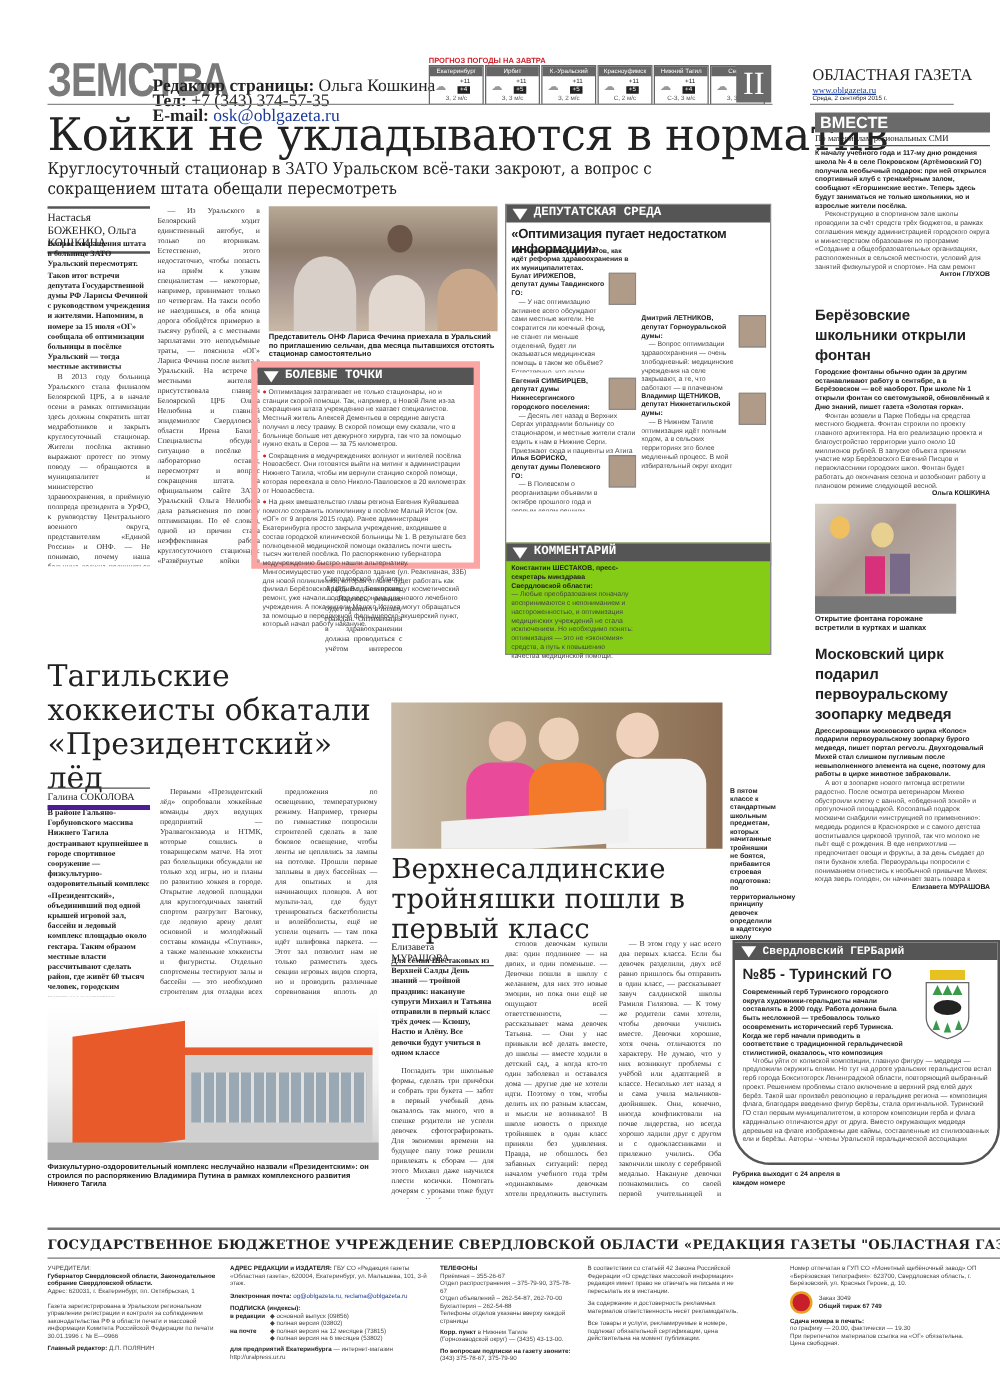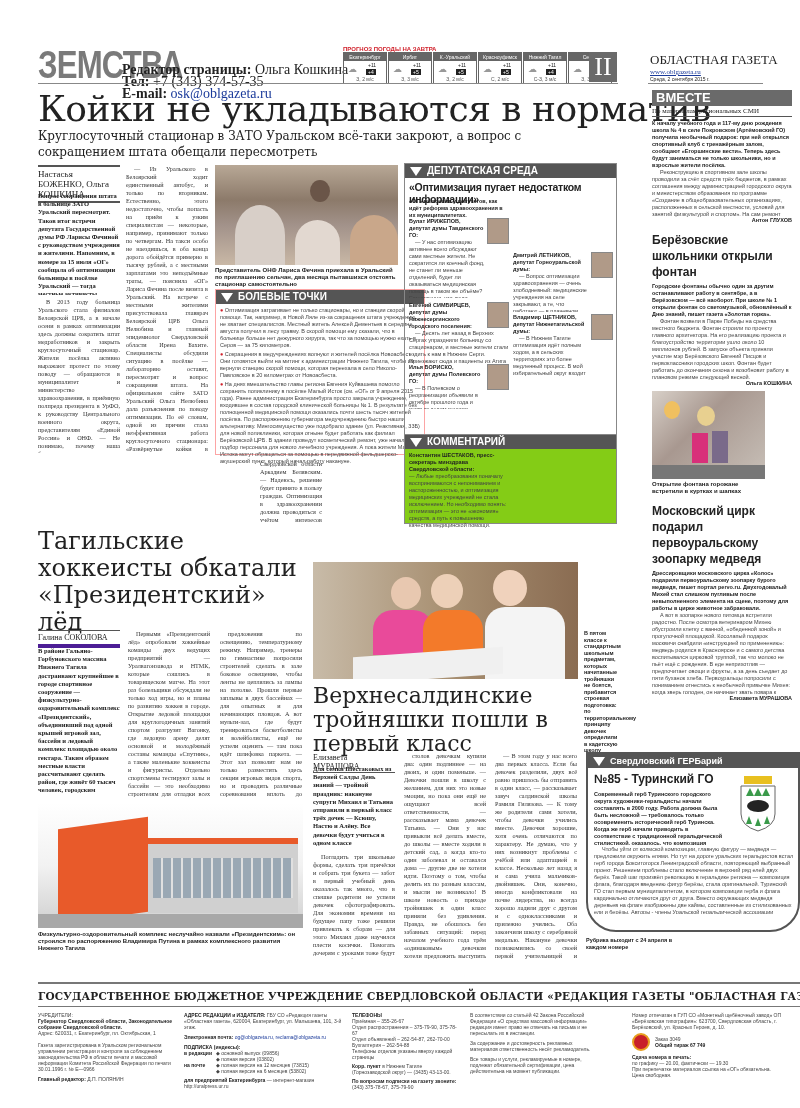--- a/index.html
+++ b/index.html
@@ -28,21 +28,21 @@
 .paper .url{font-size:7px;color:#1a3a9a;text-decoration:underline}
 .paper .date{font-family:"Liberation Sans",sans-serif;font-size:5px}
 
 .h1{left:38px;top:88px;font-size:36px;font-family:"DejaVu Serif",serif;letter-spacing:-0.5px;white-space:nowrap}
 .sub{left:38px;top:128px;font-size:13px;line-height:16px;width:580px;font-family:"DejaVu Serif",serif;transform:scaleX(0.92);transform-origin:left}
 .col-text{font-size:6.2px;line-height:8px;text-align:justify;color:#333;overflow:hidden}
 .col-bold{font-size:6.5px;line-height:8.2px;font-weight:bold;color:#222;overflow:hidden}
 .byline{font-size:9px;line-height:10px;border-top:2px solid #555;border-bottom:2px solid #555;padding:2px 0}
 .photo{background:#8a7a6e;overflow:hidden}
 .caption{font-family:"Liberation Sans",sans-serif;font-weight:bold;font-size:6px;line-height:7px}
-.box-head{background:#555;color:#fff;font-family:Liberation Sans, sans-serif;font-weight:bold;font-size:10px;height:14px;line-height:14px;padding-left:22px;position:relative}
+.box-head{background:#555;color:#fff;font-family:Liberation Mono, monospace;font-weight:bold;font-size:10px;height:14px;line-height:14px;padding-left:22px;position:relative}
 .box-head::before{content:"";position:absolute;left:5px;top:3px;border-left:6px solid transparent;border-right:6px solid transparent;border-top:9px solid #fff}
 .sidebar-title{font-family:"Liberation Sans",sans-serif;font-weight:bold;font-size:12px;line-height:16px}
 .small-sans{font-family:"Liberation Sans",sans-serif;font-size:5.5px;line-height:7px;color:#444;overflow:hidden}
 .small-sans-b{font-family:"Liberation Sans",sans-serif;font-size:5.5px;line-height:7px;font-weight:bold;color:#222;overflow:hidden}
 .h2{font-family:"DejaVu Serif",serif;font-size:21px;line-height:24px}
 .footer-title{left:38px;top:990px;font-family:"DejaVu Serif",serif;font-weight:bold;font-size:10.5px;white-space:nowrap;letter-spacing:0.2px}
 .foot{font-family:"Liberation Sans",sans-serif;font-size:5px;line-height:6px;color:#444}
 .foot b{color:#222}
 .foot a{color:#1a3a9a}
 .portrait{background:#b09a88;border:1px solid #888}
@@ -133,21 +133,21 @@
 <div class="abs col-text" style="left:126px;top:165px;width:82px;height:288px;text-indent:8px">— Из Уральского в Белоярский ходит единственный автобус, и только по вторникам. Естественно, этого недостаточно, чтобы попасть на приём к узким специалистам — некоторые, например, принимают только по четвергам. На такси особо не наездишься, в оба конца дорога обойдётся примерно в тысячу рублей, а с местными зарплатами это неподъёмные траты, — пояснила «ОГ» Лариса Фечина после визита в Уральский. На встрече с местными жителями присутствовала главврач Белоярской ЦРБ Ольга Нелюбина и главный эпидемиолог Свердловской области Ирена Бахите. Специалисты обсудили ситуацию в посёлке — лабораторию оставят, пересмотрят и вопрос сокращения штата. На официальном сайте ЗАТО Уральский Ольга Нелюбина дала разъяснения по поводу оптимизации. По её словам, одной из причин стала неэффективная работа круглосуточного стационара: «Развёрнутые койки в терапевтическом отделении превышают нормативное число коек в 8,3 раза. По итогам первого полугодия 2015 года недостаток финансовых средств для содержания больницы посёлка Уральский составил около 1 миллиона рублей». — В самой Белоярской ЦРБ также проведены мероприятия по оптимизации коечного фонда: закрыто гинекологическое отделение, сокращены койки в терапевтическом и педиатрическом отделениях, в Косулинской УБ закрыто терапевтическое отделение, — пояснила главврач Белоярского ЦРБ. После встречи в Уральском Лариса Фечина успела переговорить о проблеме с министром здравоохранения</div>
 
 <div class="abs photo" style="left:215px;top:165px;width:183px;height:100px;background:linear-gradient(180deg,#b8a896 0%,#8c7a6a 35%,#a2928a 60%,#c9b8a6 100%)">
   <div style="position:absolute;left:20px;top:40px;width:50px;height:60px;border-radius:50% 50% 0 0;background:#d8cfc8"></div>
   <div style="position:absolute;left:80px;top:55px;width:45px;height:45px;border-radius:50% 50% 0 0;background:#e2d8d0"></div>
   <div style="position:absolute;left:135px;top:50px;width:48px;height:50px;border-radius:50% 50% 0 0;background:#c9a78a"></div>
   <div style="position:absolute;left:95px;top:15px;width:20px;height:22px;border-radius:50%;background:#6a5548"></div>
 </div>
 <div class="abs caption" style="left:215px;top:267px;width:183px">Представитель ОНФ Лариса Фечина приехала в Уральский по приглашению сельчан, два месяца пытавшихся отстоять стационар самостоятельно</div>
 
-<div class="abs" style="left:215px;top:289px;width:210px;height:166px;border:1px solid #fca5a5">
+<div class="abs" style="left:201px;top:289px;width:183px;height:166px;border:5px solid #fca5a5">
   <div class="box-head">БОЛЕВЫЕ ТОЧКИ</div>
   <div id="pain-items" style="padding:3px 4px">
       <div class="small-sans" style="margin-bottom: 2px;"><span style="color:#d0202a">● </span><span>Оптимизация затрагивает не только стационары, но и станции скорой помощи. Так, например, в Новой Ляле из-за сокращения штата учреждению не хватает специалистов. Местный житель Алексей Дементьев в середине августа получил в лесу травму. В скорой помощи ему сказали, что в больнице больше нет дежурного хирурга, так что за помощью нужно ехать в Серов — за 75 километров.</span></div>
       <div class="small-sans" style="margin-bottom: 2px;"><span style="color:#d0202a">● </span><span>Сокращения в медучреждениях волнуют и жителей посёлка Новоасбест. Они готовятся выйти на митинг к администрации Нижнего Тагила, чтобы им вернули станцию скорой помощи, которая переехала в село Николо-Павловское в 20 километрах от Новоасбеста.</span></div>
       <div class="small-sans" style="margin-bottom: 2px;"><span style="color:#d0202a">● </span><span>На днях вмешательство главы региона Евгения Куйвашева помогло сохранить поликлинику в посёлке Малый Исток (см. «ОГ» от 9 апреля 2015 года). Ранее администрация Екатеринбурга просто закрыла учреждение, входившее в состав городской клинической больницы № 1. В результате без полноценной медицинской помощи оказались почти шесть тысяч жителей посёлка. По распоряжению губернатора медучреждению быстро нашли альтернативу. Мингосимущество уже подобрало здание (ул. Реактивная, 33Б) для новой поликлиники, которая отныне будет работать как филиал Берёзовской ЦРБ. В здании проведут косметический ремонт, уже начали подбор персонала для нового лечебного учреждения. А пока жители Малого Истока могут обращаться за помощью в передвижной фельдшерско-акушерский пункт, который начал работу накануне.</span></div>
     </div>
 </div>
 <div class="abs col-text" style="left:260px;top:460px;width:62px;height:62px">Свердловской области Аркадием Белявским. — Надеюсь, решение будет принято в пользу граждан. Оптимизация в здравоохранении должна проводиться с учётом интересов людей. Нельзя решать вопросы, связанные со здравоохранением, основываясь только на экономической выгоде, — заявила Лариса Фечина. — Мы заметили, что сейчас процесс оптимизации идёт с большими огрехами.</div>
 
 <div class="abs" style="left:404px;top:163px;width:213px;height:290px;border:1px solid #888">
@@ -202,21 +202,21 @@
     <div class="small-sans" style="width:100px;height:70px;text-indent:-200px"></div>
   </div>
 </div>
 
 <div class="abs" style="left:652px;top:90px;width:148px">
   <div style="background:#6a6a6a;color:#fff;font-family:'Liberation Sans',sans-serif;font-weight:bold;font-size:13px;padding:0 4px;height:16px;line-height:16px;width:140px">ВМЕСТЕ</div>
   <div style="font-size:7px;line-height:8px;padding:1px 0;border-bottom:1px solid #555;width:140px">По материалам региональных СМИ</div>
   <div class="small-sans-b" style="margin-top:3px;width:140px">К началу учебного года и 117-му дню рождения школа № 4 в селе Покровском (Артёмовский ГО) получила необычный подарок: при ней открылся спортивный клуб с тренажёрным залом, сообщают «Егоршинские вести». Теперь здесь будут заниматься не только школьники, но и взрослые жители посёлка.</div>
   <div class="small-sans" style="width:140px;height:48px;text-indent:8px">Реконструкцию в спортивном зале школы проводили за счёт средств трёх бюджетов, в рамках соглашения между администрацией городского округа и министерством образования по программе «Создание в общеобразовательных организациях, расположенных в сельской местности, условий для занятий физкультурой и спортом». На сам ремонт потратили 1,8 миллиона рублей, ещё полмиллиона ушло на покупку тренажёров.</div>
   <div class="small-sans-b" style="text-align:right;width:140px">Антон ГЛУХОВ</div>
-  <div class="sidebar-title" style="margin-top:8px;width:140px">Берёзовские школьники открыли фонтан</div>
+  <div class="sidebar-title" style="margin-top:20px;width:140px">Берёзовские школьники открыли фонтан</div>
   <div class="small-sans-b" style="margin-top:3px;width:140px">Городские фонтаны обычно один за другим останавливают работу в сентябре, а в Берёзовском — всё наоборот. При школе № 1 открыли фонтан со светомузыкой, обновлённый к Дню знаний, пишет газета «Золотая горка».</div>
   <div class="small-sans" style="width:140px;height:62px;text-indent:8px">Фонтан возвели в Парке Победы на средства местного бюджета. Фонтан строили по проекту главного архитектора. На его реализацию проекта и благоустройство территории ушло около 10 миллионов рублей. В запуске объекта приняли участие мэр Берёзовского Евгений Писцов и первоклассники городских школ. Фонтан будет работать до окончания сезона и возобновит работу в плановом режиме следующей весной.</div>
   <div class="small-sans-b" style="text-align:right;width:140px">Ольга КОШКИНА</div>
   <div style="margin-top:4px;width:113px;height:88px;background:linear-gradient(135deg,#d8d0c8,#a89890 40%,#c8c0b8);position:relative;overflow:hidden">
     <div style="position:absolute;left:45px;top:15px;width:18px;height:20px;border-radius:50%;background:#e8d090"></div>
     <div style="position:absolute;left:40px;top:42px;width:16px;height:30px;background:#d8307a"></div>
     <div style="position:absolute;left:60px;top:40px;width:16px;height:32px;background:#7a6a8a"></div>
     <div style="position:absolute;left:12px;top:10px;width:16px;height:18px;border-radius:50%;background:#f0c060"></div>
     <div style="position:absolute;left:0;right:0;bottom:0;height:14px;background:#777"></div>
   </div>

